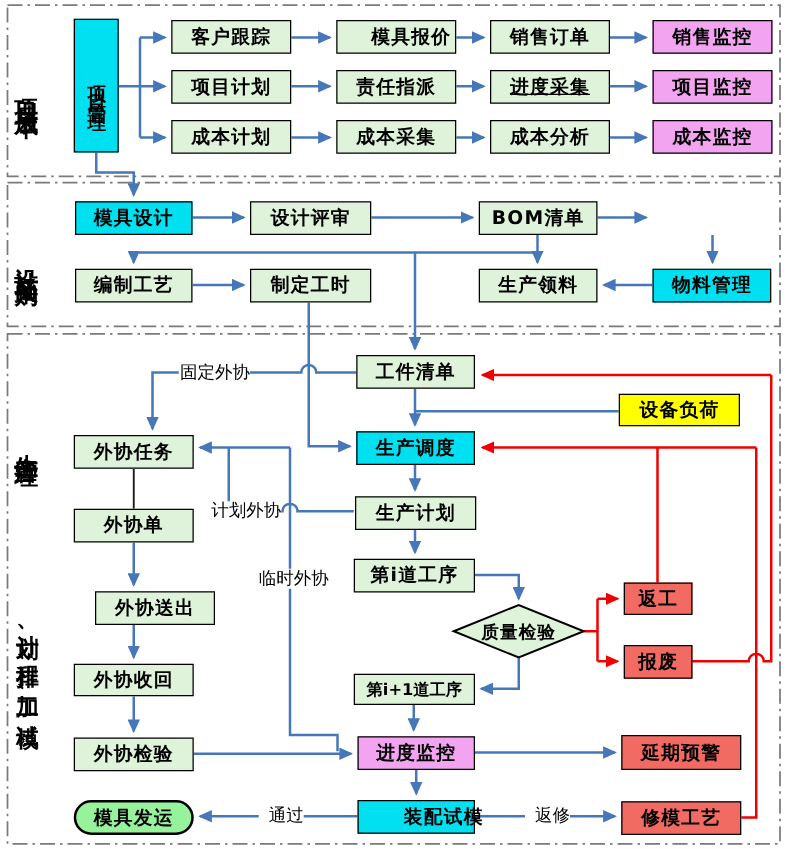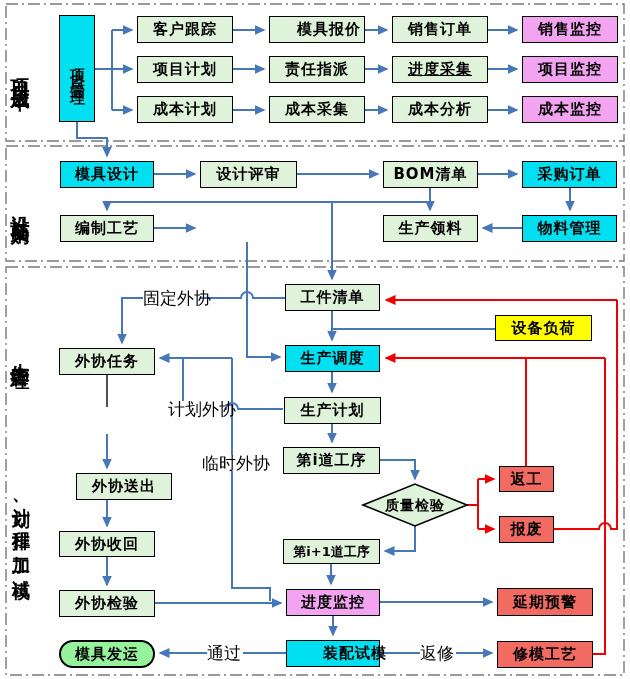--- a/index.html
+++ b/index.html
@@ -27,22 +27,22 @@
   .green{background:var(--c-green);} .cyan{background:var(--c-cyan);}
   .pink{background:var(--c-pink);}   .red{background:var(--c-red);}
   .yellow{background:var(--c-yellow);} .ship{background:var(--c-ship);border-radius:14px;border-width:2px;}
   .fs13{font-size:13px;letter-spacing:0;}
   .vnode{writing-mode:vertical-rl;text-orientation:upright;letter-spacing:7px;padding-top:4px;}
   .vtext{
     position:absolute; z-index:2; writing-mode:vertical-rl; text-orientation:upright;
     font-weight:bold; font-size:19px; letter-spacing:3px; line-height:22px; text-align:center;
   }
   .elabel{
-    position:absolute; z-index:3; background:#fff; font-size:17px; height:16px;
-    line-height:16px; text-align:left; white-space:nowrap; font-weight:500;
+    position:absolute; z-index:3; background:#fff; font-size:14px; height:16px;
+    line-height:16px; text-align:right; white-space:nowrap; font-weight:500;
   }
   .dlabel{
     position:absolute; z-index:2; font-size:14px; font-weight:600; text-align:center;
     white-space:nowrap; letter-spacing:1px;
   }
 </style>
 </head>
 <body>
 
 <div id="stage">
@@ -131,39 +131,40 @@
   <div class="node green" style="left:392px;top:16px;width:96px;height:27px;">销售订单</div>
   <div class="node green" style="left:392px;top:56px;width:96px;height:27px;text-decoration:underline;">进度采集</div>
   <div class="node green" style="left:392px;top:96px;width:96px;height:27px;">成本分析</div>
   <div class="node pink" style="left:522px;top:16px;width:96px;height:27px;">销售监控</div>
   <div class="node pink" style="left:522px;top:56px;width:96px;height:27px;">项目监控</div>
   <div class="node pink" style="left:522px;top:96px;width:96px;height:27px;">成本监控</div>
 
   <div class="node cyan" style="left:60px;top:161px;width:94px;height:27px;">模具设计</div>
   <div class="node green" style="left:200px;top:161px;width:97px;height:27px;">设计评审</div>
   <div class="node green" style="left:383px;top:161px;width:95px;height:27px;">BOM清单</div>
-  <div class="node cyan" style="left:522px;top:161px;width:95px;height:27px;">采购订单</div>
   <div class="node green" style="left:60px;top:215px;width:94px;height:27px;">编制工艺</div>
+  <div class="node green" style="left:200px;top:215px;width:97px;height:27px;">制定工时</div>
   <div class="node green" style="left:383px;top:215px;width:95px;height:27px;">生产领料</div>
   <div class="node cyan" style="left:522px;top:215px;width:95px;height:27px;">物料管理</div>
 
   <div class="node green" style="left:285px;top:284px;width:95px;height:27px;">工件清单</div>
   <div class="node yellow" style="left:495px;top:315px;width:97px;height:26px;">设备负荷</div>
   <div class="node cyan" style="left:285px;top:345px;width:95px;height:27px;">生产调度</div>
   <div class="node green" style="left:284px;top:397px;width:97px;height:27px;">生产计划</div>
   <div class="node green" style="left:283px;top:447px;width:97px;height:27px;">第i道工序</div>
   <div class="dlabel" style="left:363px;top:497px;width:104px;">质量检验</div>
   <div class="node red" style="left:499px;top:466px;width:55px;height:26px;">返工</div>
   <div class="node red" style="left:499px;top:516px;width:55px;height:27px;">报废</div>
   <div class="node green fs13" style="left:283px;top:539px;width:97px;height:25px;">第i+1道工序</div>
   <div class="node pink" style="left:286px;top:589px;width:94px;height:27px;">进度监控</div>
   <div class="node red" style="left:497px;top:588px;width:96px;height:28px;">延期预警</div>
   <div class="node cyan" style="left:286px;top:640px;width:94px;height:27px;padding-left:44px;">装配试模</div>
   <div class="node red" style="left:497px;top:641px;width:96px;height:27px;">修模工艺</div>
   <div class="node green" style="left:59px;top:348px;width:96px;height:27px;">外协任务</div>
+  <div class="node green" style="left:59px;top:407px;width:96px;height:27px;">外协单</div>
   <div class="node green" style="left:59px;top:473px;width:96px;height:27px;margin-left:17px;">外协送出</div>
   <div class="node green" style="left:59px;top:531px;width:96px;height:26px;">外协收回</div>
   <div class="node green" style="left:59px;top:590px;width:96px;height:27px;">外协检验</div>
   <div class="node ship" style="left:59px;top:640px;width:96px;height:28px;">模具发运</div>
 
   <div class="elabel" style="left:143px;top:290px;width:57px;">固定外协</div>
   <div class="elabel" style="left:168px;top:401px;width:57px;">计划外协</div>
   <div class="elabel" style="left:202px;top:455px;width:61px;">临时外协</div>
   <div class="elabel" style="left:207px;top:645px;width:36px;">通过</div>
   <div class="elabel" style="left:420px;top:645px;width:36px;">返修</div>

